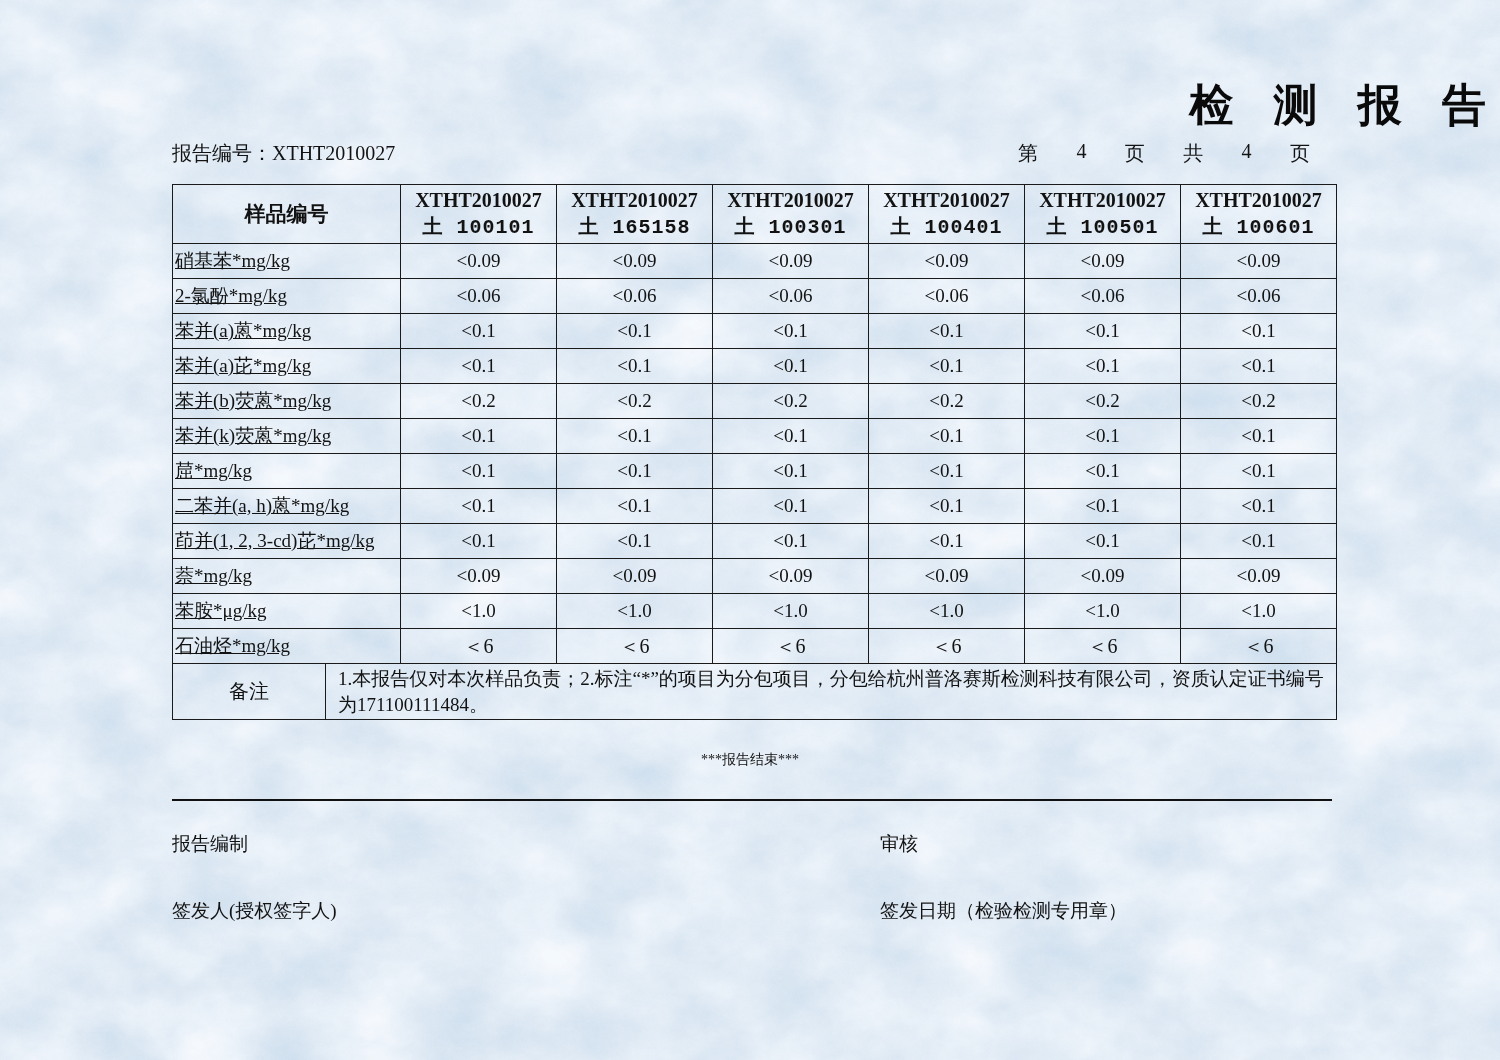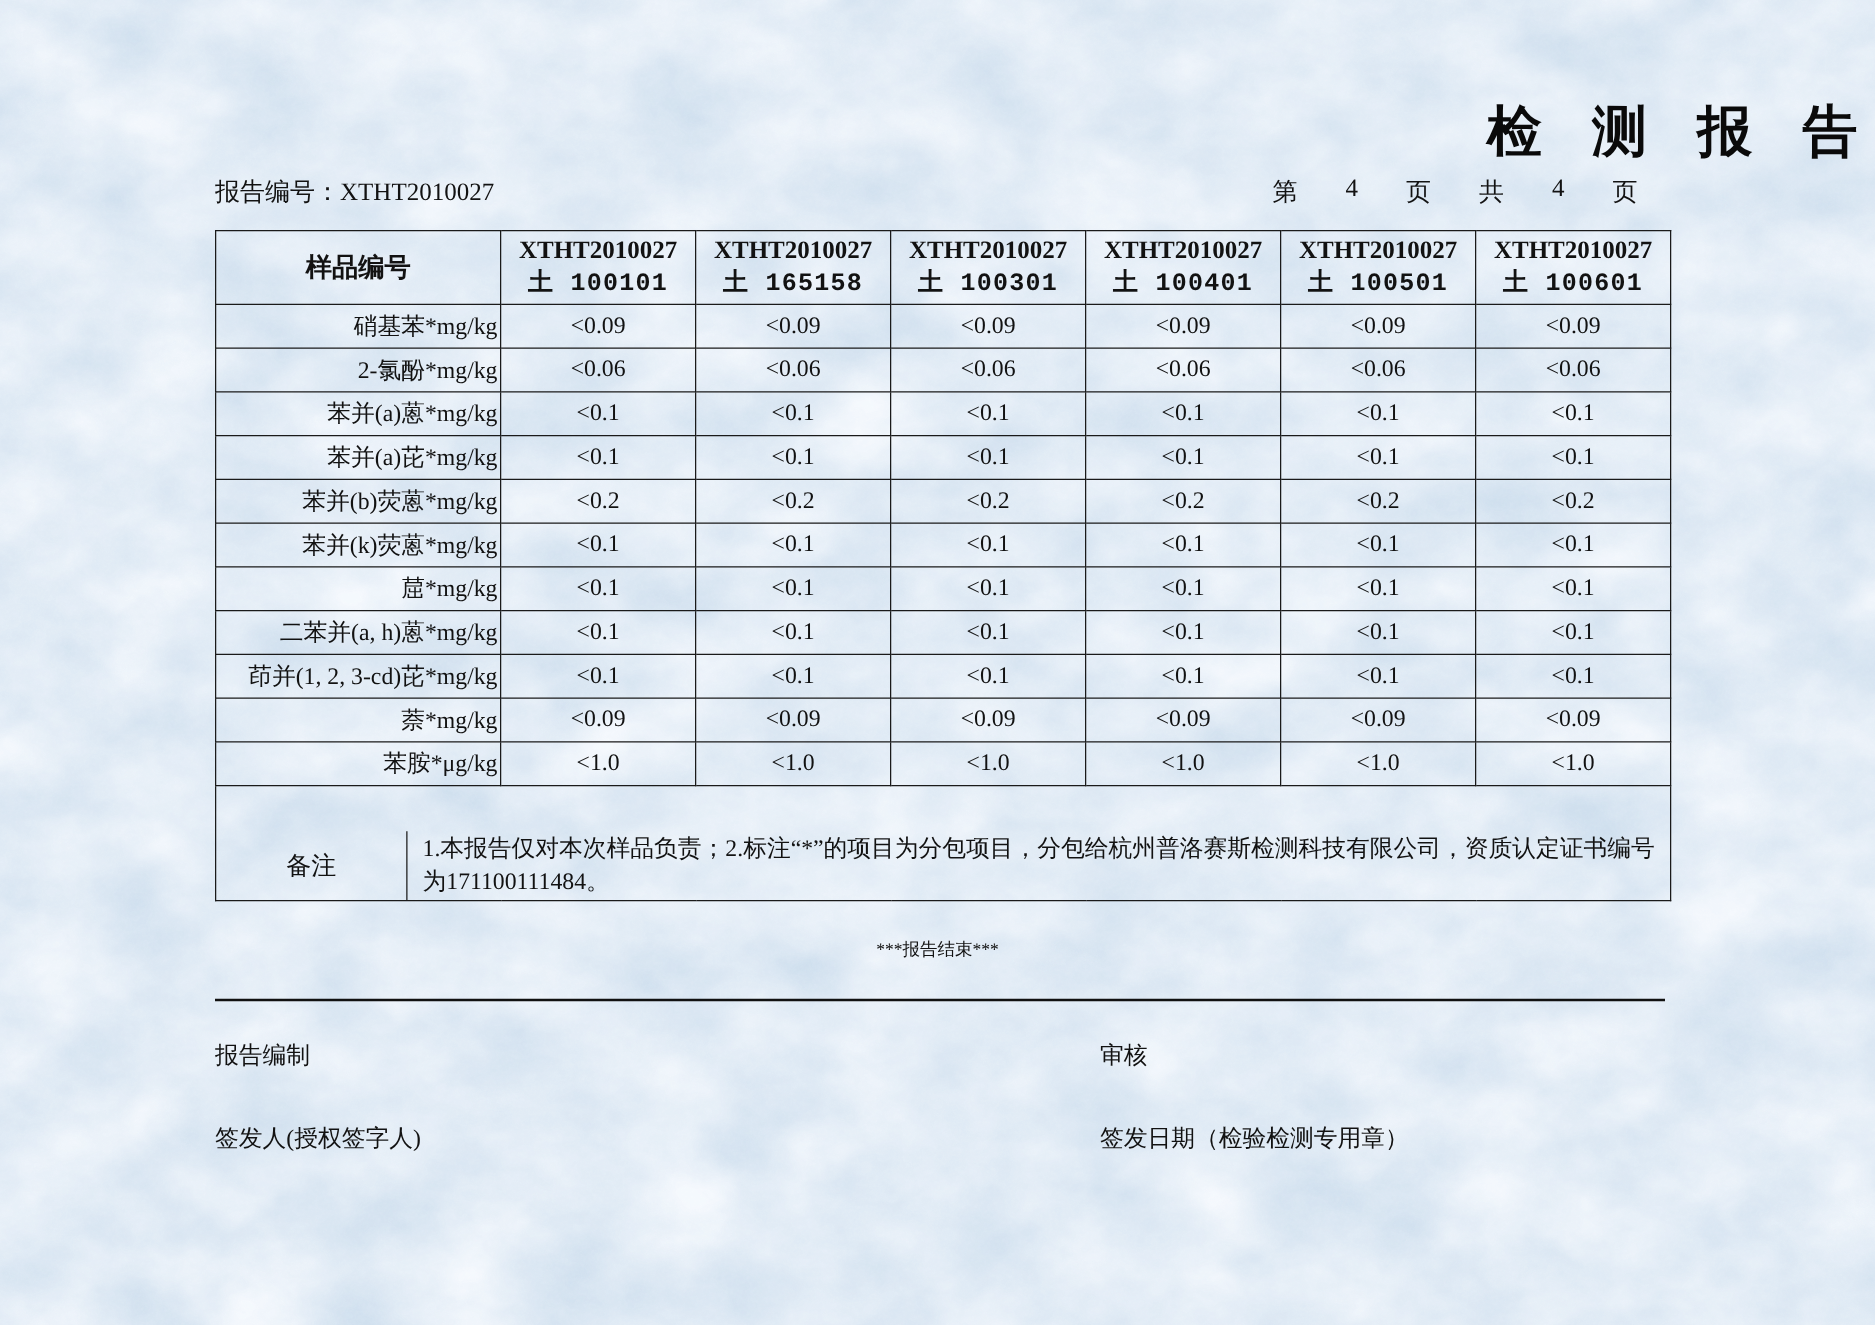--- a/index.html
+++ b/index.html
@@ -45,28 +45,28 @@
   th.corner {
     font-family:"Liberation Sans","DejaVu Sans",sans-serif;
     font-size:21px; font-weight:700;
   }
   th.sample {
     font-size:20px; font-weight:700; line-height:1.4;
     text-align:center;
   }
   th.sample .l2 { letter-spacing:1px;font-family:Liberation Mono, monospace; }
   tr.data { height:35px; }
-  td.label { text-align:right; font-size:19px; }
+  td.label { text-align:left; font-size:19px;text-decoration:underline; }
   td.val { text-align:center; font-size:19px; }
   td.val-big { text-align:center; font-size:20px; }
   .seam-r { border-right-color:transparent; }
   .seam-l { border-left-color:transparent; }
   tr.remark-row { height:55px; }
   tr.remark-row td { padding:0; }
-  .remark-wrap { display:flex; height:55px;margin-top:36px; }
+  .remark-wrap { display:flex; height:55px; }
   .remark-label {
     width:152px; flex:0 0 152px;
     border-right:1.6px solid #1a1a1a;
     display:flex; align-items:center; justify-content:center;
     font-size:20px;
   }
   .remark-text {
     flex:1; display:flex; align-items:center;
     padding:2px 10px 2px 12px;
     font-size:19px; line-height:26px;
@@ -258,20 +258,29 @@
         </tr>
         <tr class="data">
           <td class="label">苯胺*μg/kg</td>
           <td class="val">&lt;1.0</td>
           <td class="val">&lt;1.0</td>
           <td class="val">&lt;1.0</td>
           <td class="val">&lt;1.0</td>
           <td class="val">&lt;1.0</td>
           <td class="val">&lt;1.0</td>
         </tr>
+        <tr class="data">
+          <td class="label">石油烃*mg/kg</td>
+          <td class="val-big">＜6</td>
+          <td class="val-big">＜6</td>
+          <td class="val-big">＜6</td>
+          <td class="val-big">＜6</td>
+          <td class="val-big">＜6</td>
+          <td class="val-big">＜6</td>
+        </tr>
         <tr class="remark-row">
           <td colspan="7">
             <div class="remark-wrap">
               <div class="remark-label">备注</div>
               <div class="remark-text">
                 <span>1.本报告仅对本次样品负责；2.标注“*”的项目为分包项目，分包给杭州普洛赛斯检测科技有限公司，资质认定证书编号为171100111484。</span>
               </div>
             </div>
           </td>
         </tr>

